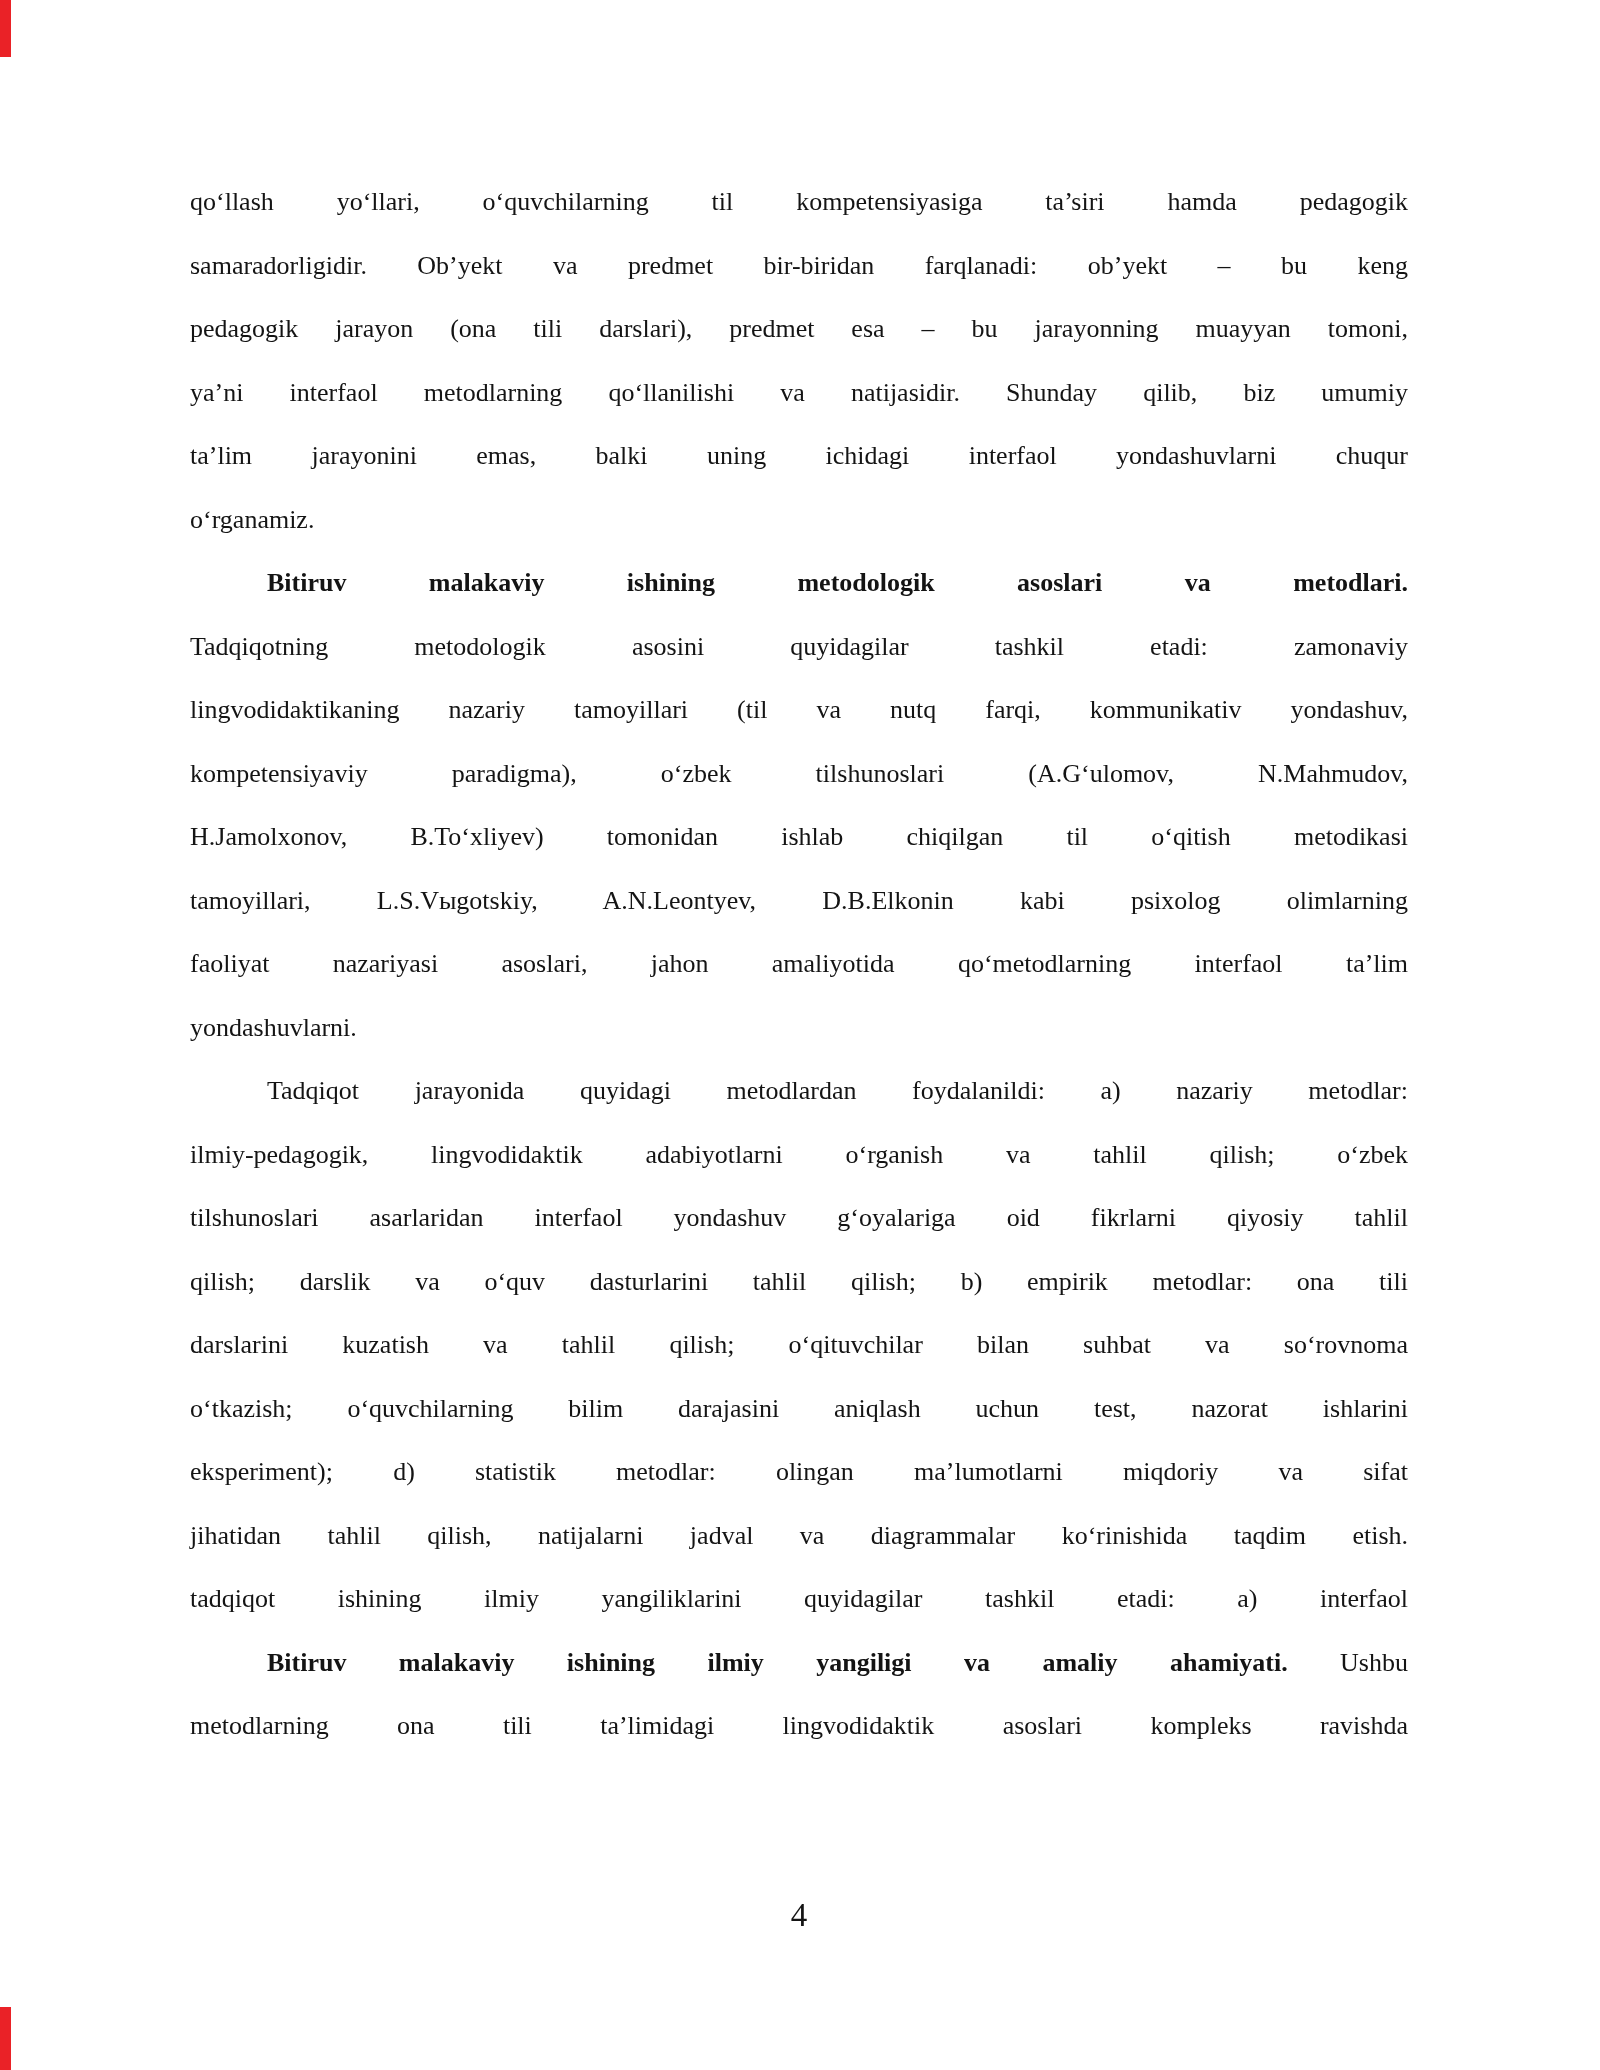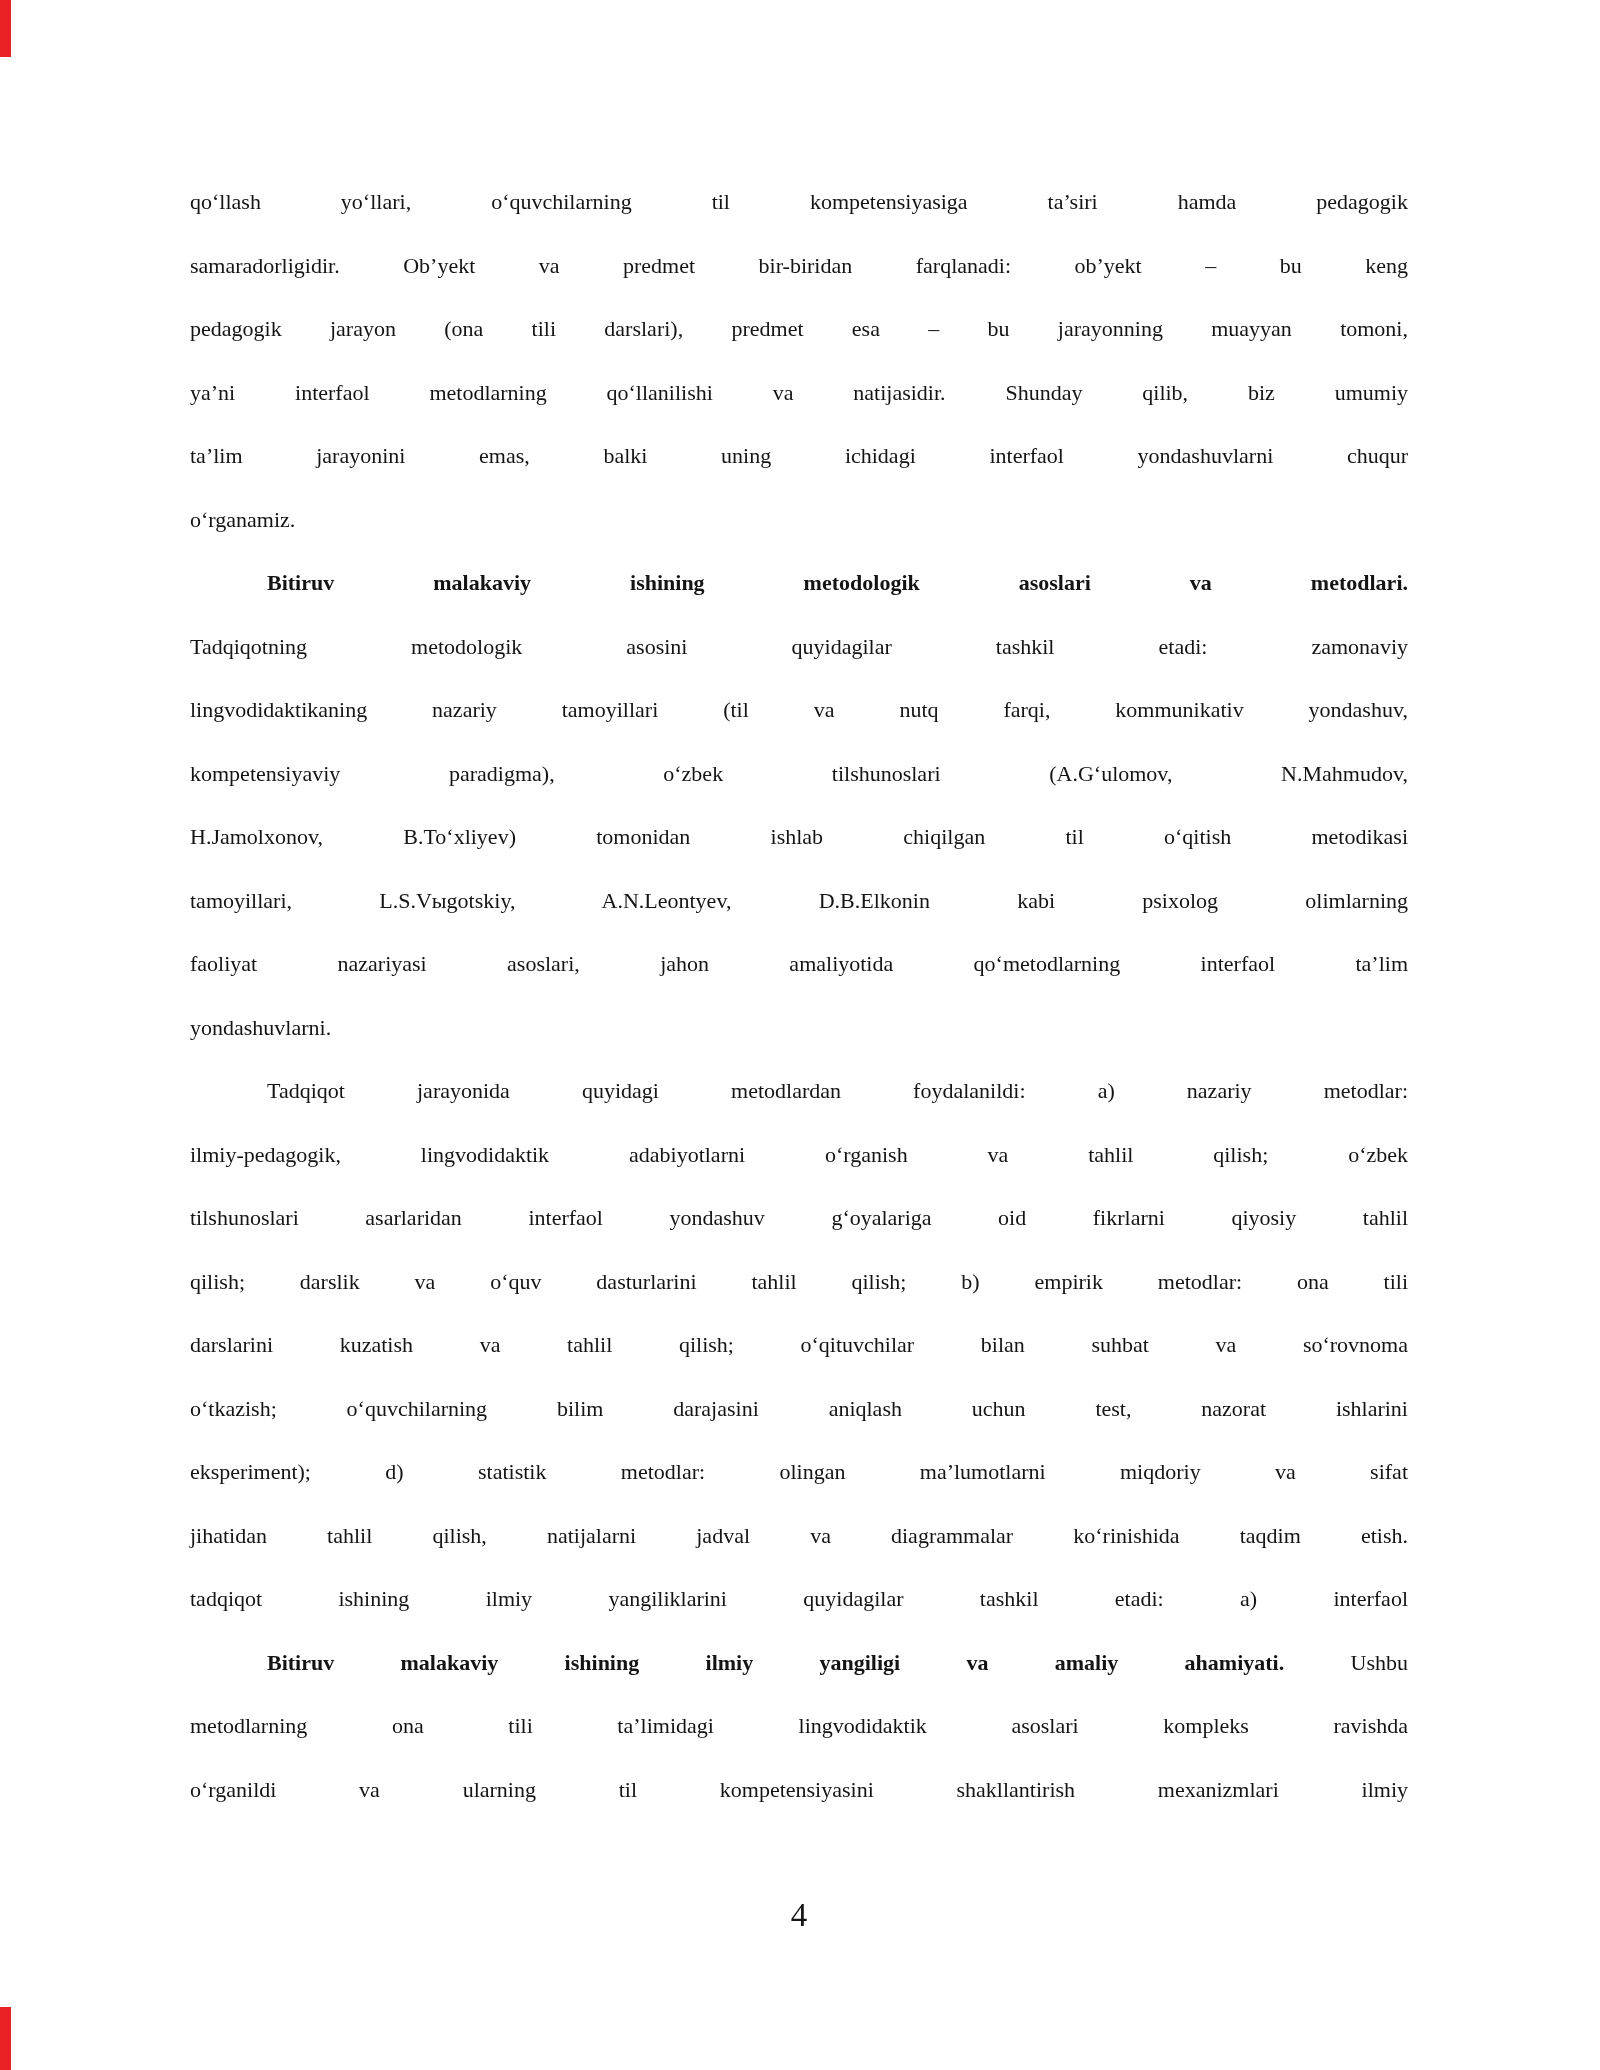--- a/index.html
+++ b/index.html
@@ -23,21 +23,21 @@
   }
   .red-mark.top { top: 0; height: 57px; }
   .red-mark.bottom { bottom: 0; height: 63px; }
   .text-block {
     position: absolute;
     left: 190px;
     top: 170px;
     width: 1218px;
   }
   .line {
-    font-size: 22px;
+    font-size: 26px;
     line-height: 63.5px;
     height: 63.5px;
     text-align: justify;
     text-align-last: justify;
     white-space: nowrap; 
   }
   .line span, .line b { white-space: normal; }
   .line.noj {
     text-align: left;
     text-align-last: left;
@@ -79,16 +79,15 @@
       <div class="line"><span>ilmiy-pedagogik, lingvodidaktik adabiyotlarni o‘rganish va tahlil qilish; o‘zbek</span></div>
       <div class="line"><span>tilshunoslari asarlaridan interfaol yondashuv g‘oyalariga oid fikrlarni qiyosiy tahlil</span></div>
       <div class="line"><span>qilish; darslik va o‘quv dasturlarini tahlil qilish; b) empirik metodlar: ona tili</span></div>
       <div class="line"><span>darslarini kuzatish va tahlil qilish; o‘qituvchilar bilan suhbat va so‘rovnoma</span></div>
       <div class="line"><span>o‘tkazish; o‘quvchilarning bilim darajasini aniqlash uchun test, nazorat ishlarini</span></div>
       <div class="line"><span>eksperiment); d) statistik metodlar: olingan ma’lumotlarni miqdoriy va sifat</span></div>
       <div class="line"><span>jihatidan tahlil qilish, natijalarni jadval va diagrammalar ko‘rinishida taqdim etish.</span></div>
       <div class="line"><span>tadqiqot ishining ilmiy yangiliklarini quyidagilar tashkil etadi: a) interfaol</span></div>
       <div class="line indent"><b>Bitiruv malakaviy ishining ilmiy yangiligi va amaliy ahamiyati.</b><span> Ushbu</span></div>
       <div class="line"><span>metodlarning ona tili ta’limidagi lingvodidaktik asoslari kompleks ravishda</span></div>
-      <div class="line"><span>o‘rganildi va ularning til kompetensiyasini shakllantirish mexanizmlari ilmiy</span></div>
     </div>
   <div class="page-number">4</div>
 </div>
 
 </body></html>

